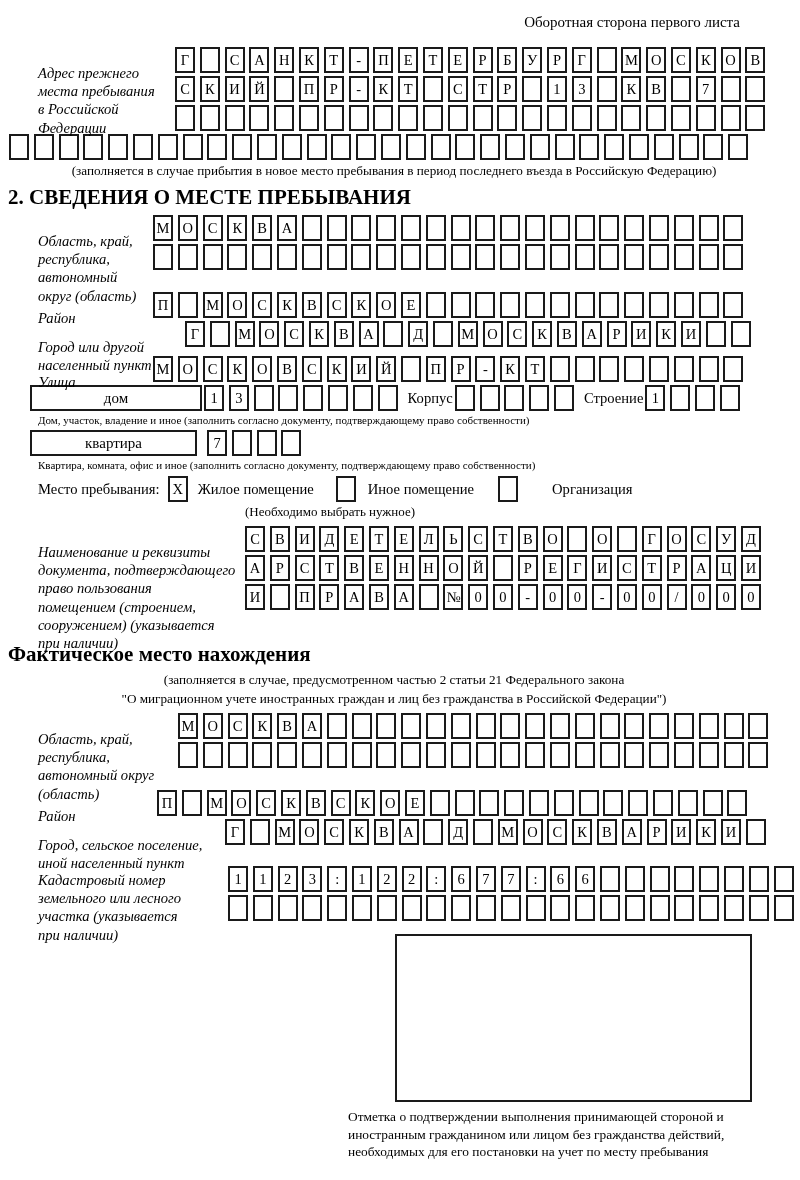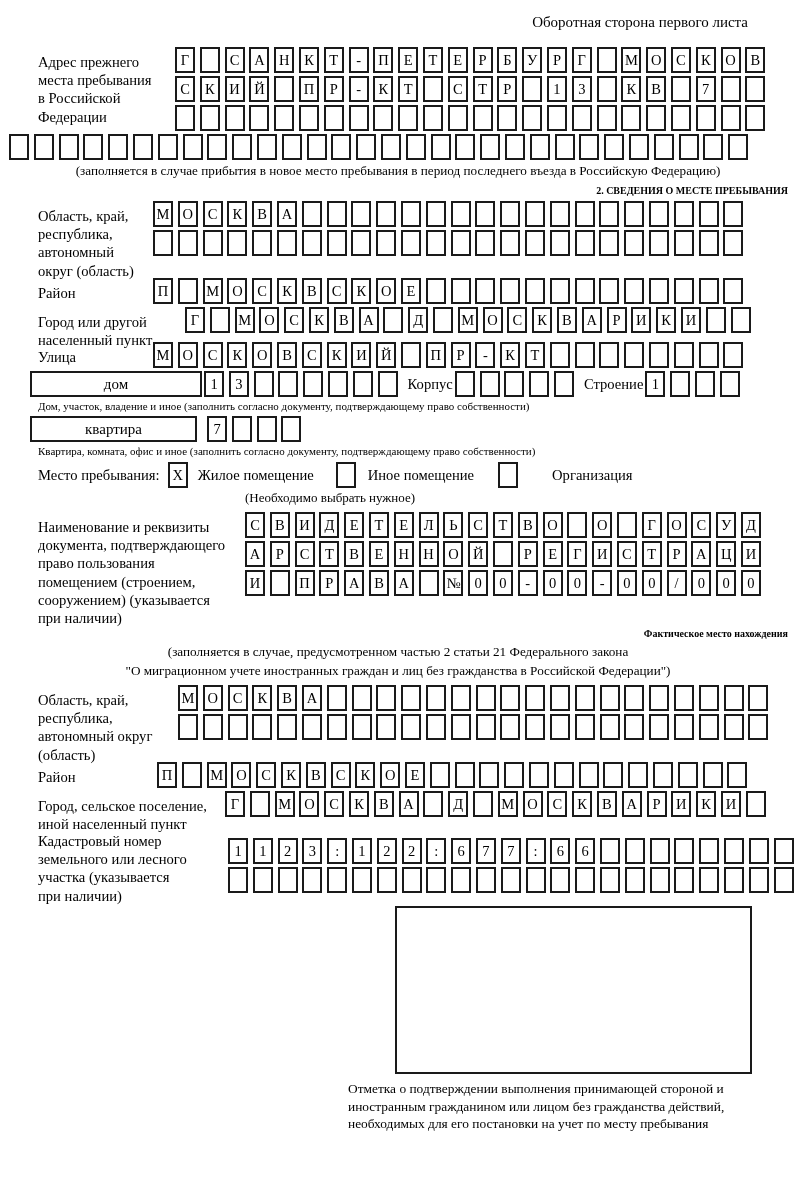--- a/index.html
+++ b/index.html
@@ -1,46 +1,46 @@
 <!DOCTYPE html>
 <html><head>
 <meta charset="utf-8">
 <style>
   * { box-sizing: border-box; }
   html,body { margin:0; padding:0; background:#fff; }
   .page {
     position:relative; width:800px; height:1180px; overflow:hidden;
     background:#fff; color:#000;
     font-family:"Liberation Serif","DejaVu Serif",serif;
-    padding:6px 12px 0 8px;
+    padding:6px 20px 0 8px;
   }
   .corner { text-align:right; font-size:15px; margin:8px 40px 0 0; }
 
   .block { position:relative; margin-bottom:2px; }
   .lbl {
-    position:absolute; left:30px; top:6px;
-    font-size:14.6px; line-height:18.2px; white-space:pre-line;
+    position:absolute; left:30px; top:17px;
+    font-size:14.6px; line-height:18.2px; white-space:pre-line;font-style:italic;
   }
   .rows { }
   .cell-row { display:flex; gap:4.8px; margin-bottom:3px; }
   .cell {
     flex:0 0 auto; width:20px; height:26px;
     border:2px solid #1a1a1a;
     display:flex; align-items:center; justify-content:center;
     font-size:14.5px; line-height:1; background:#fff;
   }
   .wide-box {
     flex:0 0 auto; height:26px; border:2px solid #1a1a1a;
     display:flex; align-items:center; justify-content:center;
     font-size:15px;
   }
   .inline-lbl { font-size:14.6px; align-self:center; white-space:nowrap; }
   .caption { font-size:11px; margin:0 0 4px 30px; }
   .caption-center { font-size:13.2px; text-align:center; margin:0 0 3px 0; }
-  .h-bold { text-align:right; font-weight:bold; font-size:10px; margin:6px 0 5px 0; }
+  .h-bold { text-align:left; font-weight:bold; font-size:21px; margin:6px 0 5px 0; }
 
   .rows-prev { margin-left:167px; }
   .rows-std  { margin-left:145px; }
   .rows-city1{ margin-left:177px; }
   .rows-doc  { margin-left:237px; }
   .rows-area2{ margin-left:170px; }
   .rows-dist2{ margin-left:149px; }
   .rows-city2{ margin-left:217px; }
   .rows-cad  { margin-left:220px; }
 

